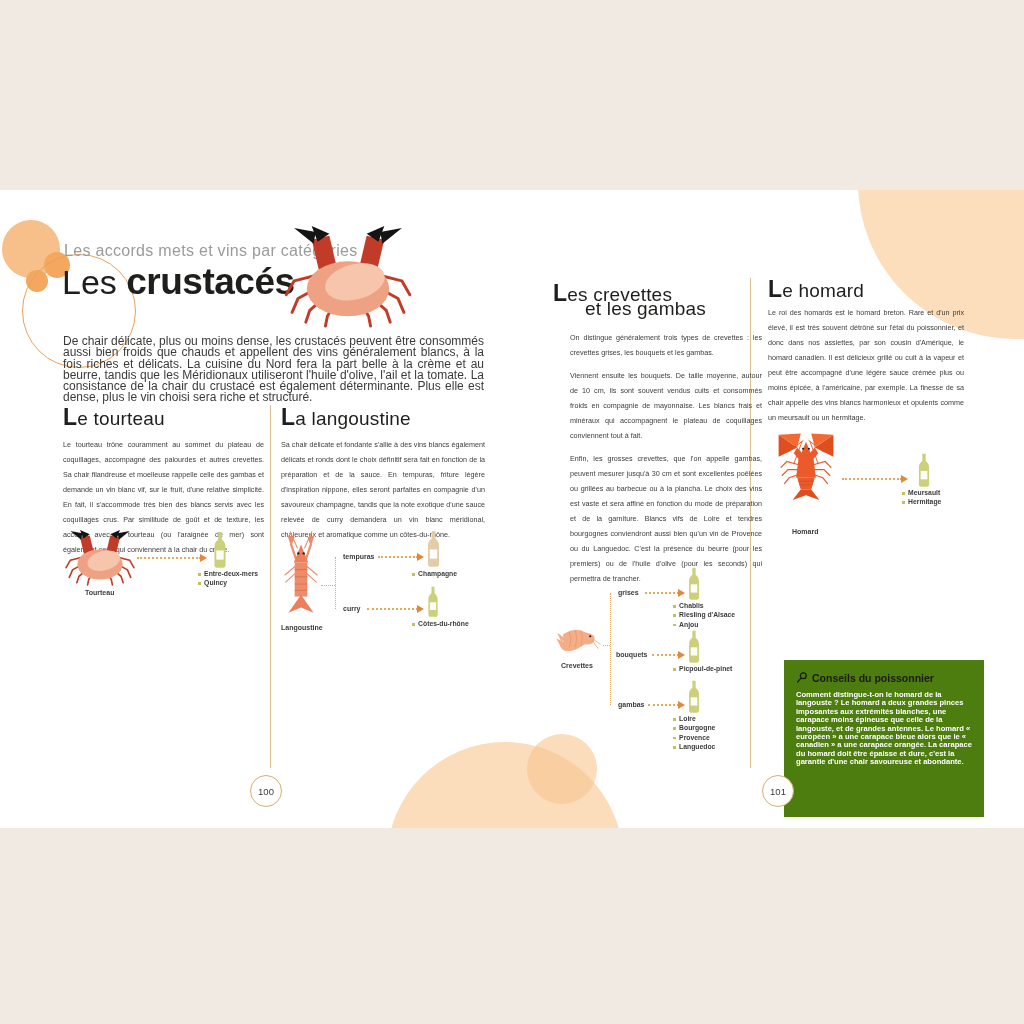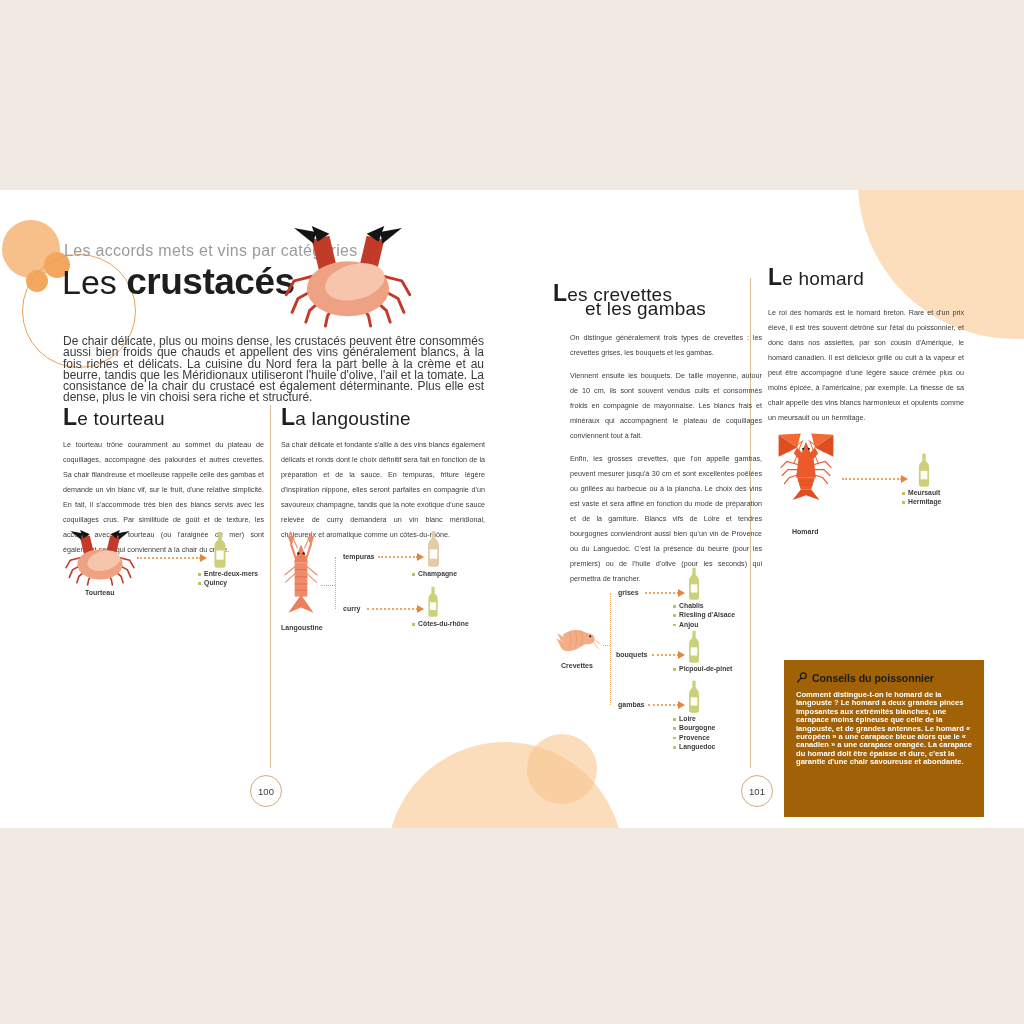--- a/index.html
+++ b/index.html
@@ -37,21 +37,21 @@
   .bottle .glass-champagne{fill:#e2cda8;}
   .bottle .blabel{fill:#ffffff;opacity:.95;}
 
   .wines{position:absolute;}
   .wine{display:flex;align-items:center;margin-bottom:2.6px;white-space:nowrap;}
   .wine .bullet{width:2.6px;height:2.6px;background:#c2c258;margin-right:3.5px;flex:0 0 auto;}
   .wine .wtext{font-size:6.8px;font-weight:700;color:#3b3b3a;line-height:6.8px;}
 
   .pagenum{position:absolute;width:30px;height:30px;border:1px solid #d3ae75;border-radius:50%;background:#fff;display:flex;align-items:center;justify-content:center;font-size:9.5px;color:#3b3b3a;z-index:2;}
 
-  .tipbox{position:absolute;background:#a16207;padding:11px 12px;box-sizing:border-box;z-index:2;}
+  .tipbox{position:absolute;background:#4d7c0f;padding:11px 12px;box-sizing:border-box;z-index:2;}
   .tipbox .tiptitle{display:flex;align-items:center;gap:4px;color:#1a1a1a;font-weight:800;font-size:10.5px;margin-bottom:7px;}
   .tipbox .tipbody{color:#ffffff;font-size:7.6px;line-height:8.4px;font-weight:600;margin:0;}
 </style>
 </head>
 <body>
 
 <div class="canvas">
   <div class="spread">
 
     <div class="deco" style="left:2px;top:30px;width:58px;height:58px;background:#f7bf8a;"></div>
@@ -286,21 +286,21 @@
             <span class="bullet"></span>
             <span class="wtext">Provence</span>
           </div>
         <div class="wine">
             <span class="bullet"></span>
             <span class="wtext">Languedoc</span>
           </div>
       </div>
     </div>
 
-    <h2 class="abs content h2" style="left:768px;top:76px;">
+    <h2 class="abs content h2" style="left:768px;top:88px;">
       <span class="cap">L</span><span>e homard</span>
     </h2>
     <p class="abs content body-text" style="left:768px;top:115px;width:196px;">Le roi des homards est le homard breton. Rare et d'un prix élevé, il est très souvent détrôné sur l'étal du poissonnier, et donc dans nos assiettes, par son cousin d'Amérique, le homard canadien. Il est délicieux grillé ou cuit à la vapeur et peut être accompagné d'une légère sauce crémée plus ou moins épicée, à l'américaine, par exemple. La finesse de sa chair appelle des vins blancs harmonieux et opulents comme un meursault ou un hermitage.</p>
 
     <div class="diagram" style="left:768px;top:210px;width:196px;height:140px;">
       <svg class="abs" style="left:6px;top:4px;" width="64" height="122" viewBox="0 0 110 132">
         <g stroke="#ea5a2b" stroke-width="1.6" fill="none" stroke-linecap="round">
           <path d="M48 26 L34 64"></path>
             <path d="M62 26 L76 64"></path>
             <path d="M50 24 L24 44"></path>
@@ -356,18 +356,18 @@
           <line x1="5.9" y1="7.8" x2="1.8" y2="12.2" stroke="#1a1a1a" stroke-width="1.5" stroke-linecap="round"></line>
         </svg>
         <span>Conseils du poissonnier</span>
       </div>
       <p class="tipbody">Comment distingue-t-on le homard de la langouste ? Le homard a deux grandes pinces imposantes aux extrémités blanches, une carapace moins épineuse que celle de la langouste, et de grandes antennes. Le homard « européen » a une carapace bleue alors que le « canadien » a une carapace orangée. La carapace du homard doit être épaisse et dure, c'est la garantie d'une chair savoureuse et abondante.</p>
     </aside>
 
     <div class="pagenum" style="left:250px;top:585px;">
         <span>100</span>
       </div>
-    <div class="pagenum" style="left:741px;top:585px;">
+    <div class="pagenum" style="left:762px;top:585px;">
         <span>101</span>
       </div>
 
   </div>
 </div>
 
 </body></html>

